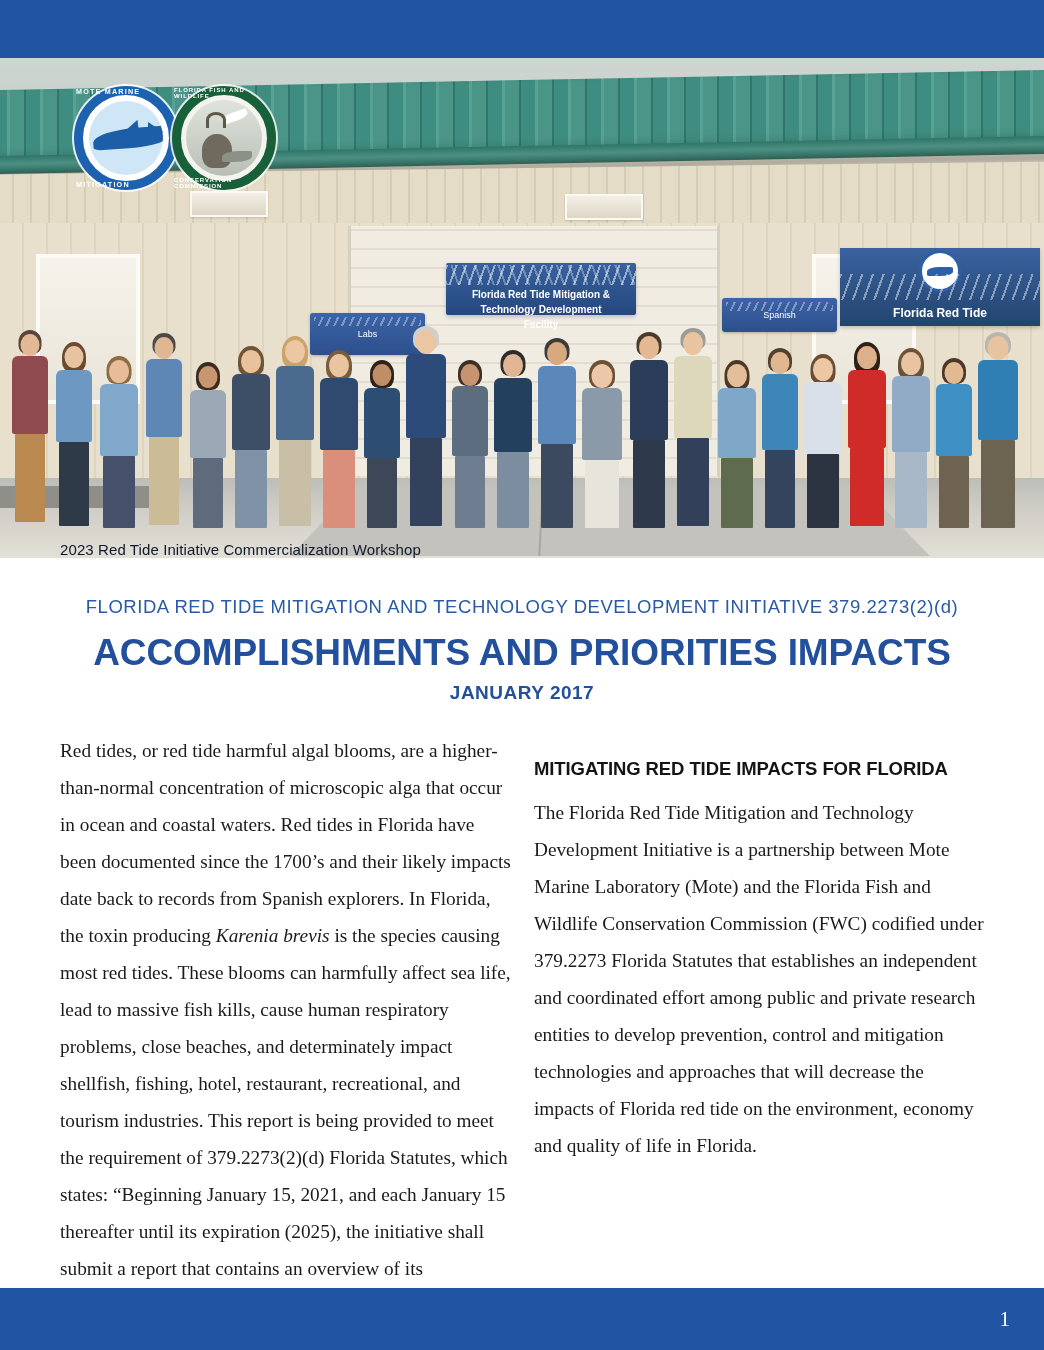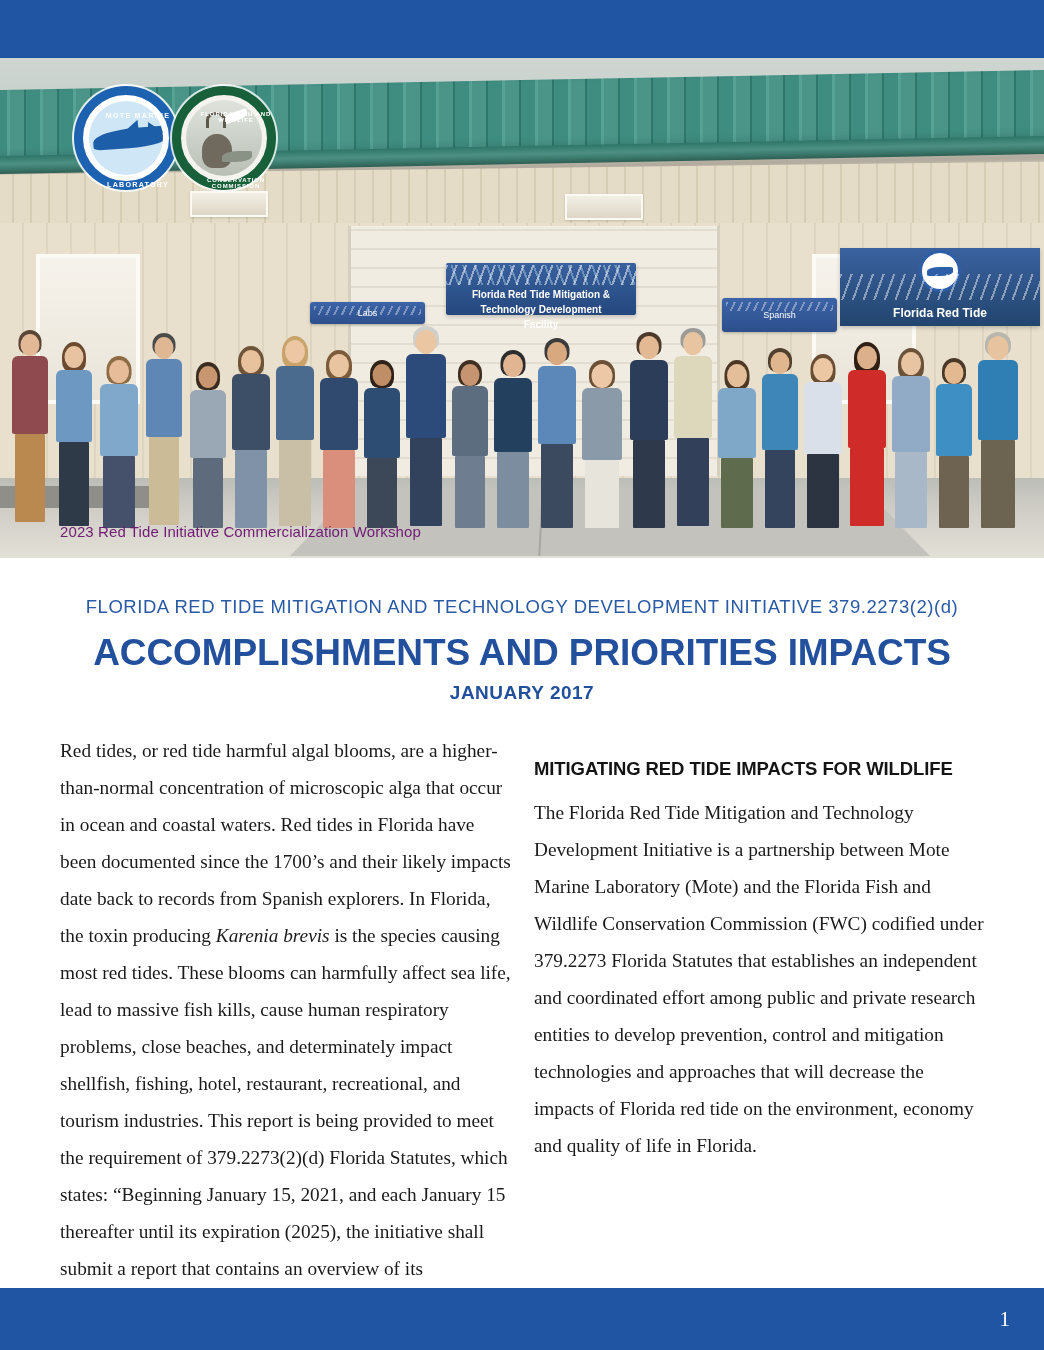--- a/index.html
+++ b/index.html
@@ -251,24 +251,24 @@
     border-radius: 6px 6px 2px 2px;
   }
   .p-legs {
     position: absolute; left: 50%; transform: translateX(-50%);
     border-radius: 1px;
   }
 
   
   .hero-caption {
     position: absolute;
-    left: 60px; bottom: 18px;
+    left: 60px; bottom: 0;
     font-family: "Liberation Sans", sans-serif;
     font-size: 15px;
-    color: #701a75;
+    color: #0f172a;
     letter-spacing: .1px;
     z-index: 40;
   }
 
   
   .titles {
     position: absolute;
     left: 0; top: 596px;
     width: 1044px;
     text-align: center;
@@ -387,28 +387,26 @@
     border-left: 15px solid #1d5ea8;
   }
   .logo-text-ring {
     position: absolute;
     inset: -9px;
     border-radius: 50%;
     pointer-events: none;
   }
   .ring-label {
     position: absolute;
-    left: 12px; width: 100%;
-    text-align: center;
+    left: 2px; width: 100%;
     font-family: "Liberation Sans", sans-serif;
     font-weight: bold;
     color: #ffffff;
     font-size: 7.2px;
     letter-spacing: 1.2px;
-    margin-top: 24px;
   }
   .ring-top { top: 1px; }
   .ring-bot { bottom: 1px; }
 
   .logo-fwc {
     margin-left: -6px;
     background: #f4f3ee;
     border: 9px solid #18603a;
     box-shadow: 0 0 0 2px rgba(255,255,255,.8);
   }
@@ -466,21 +464,21 @@
     <div class="roof-shadow"></div>
     <div class="soffit"></div>
     <div class="vent" style="left:190px; top:133px;"></div>
     <div class="vent" style="left:565px; top:136px;"></div>
 
     <div class="wall"></div>
     <div class="bay-door"></div>
     <div class="side-door" style="left:36px;"></div>
     <div class="side-door" style="left:812px;"></div>
 
-    <div class="wall-sign" style="left:310px; top:244px; width:115px; height:22px;align-items:center;">
+    <div class="wall-sign" style="left:310px; top:255px; width:115px; height:42px;align-items:center;">
       <div class="wave"></div>
       <span>Labs</span>
     </div>
     <div class="wall-sign" style="left:722px; top:240px; width:115px; height:34px;">
       <div class="wave"></div>
       <span>Spanish</span>
     </div>
 
     <div class="center-banner">
       <div class="waves"></div>
@@ -647,21 +645,21 @@
 
   <div class="logos">
     <div class="logo logo-mote">
       <div class="inner">
         <div class="shark"></div>
         <div class="fin"></div>
         <div class="tail"></div>
       </div>
       <div class="logo-text-ring">
         <div class="ring-label ring-top">MOTE MARINE</div>
-        <div class="ring-label ring-bot">LABORATORY</div>
+        <div class="ring-label ring-bot">MITIGATION</div>
       </div>
     </div>
 
     <div class="logo logo-fwc">
       <div class="inner">
         <div class="bird"></div>
         <div class="antler"></div>
         <div class="deer"></div>
         <div class="fishg"></div>
       </div>
@@ -677,21 +675,21 @@
     <div class="main-title">ACCOMPLISHMENTS AND PRIORITIES IMPACTS</div>
     <div class="date-line">JANUARY 2017</div>
   </div>
 
   <div class="body-cols">
     <div class="col">
       <p><span>Red tides, or red tide harmful algal blooms, are a higher-than-normal concentration of microscopic alga that occur in ocean and coastal waters. Red tides in Florida have been documented since the 1700’s and their likely impacts date back to records from Spanish explorers. In  Florida, the toxin producing </span><em>Karenia brevis</em><span> is the species causing most red tides. These blooms can harmfully affect sea life, lead to massive fish kills, cause human respiratory problems, close beaches, and determinately impact shellfish, fishing, hotel, restaurant, recreational, and tourism industries. This report is being provided to meet the requirement of 379.2273(2)(d) Florida Statutes, which states: “Beginning January 15, 2021, and each January 15 thereafter until its expiration (2025), the initiative shall submit a report that contains an overview of its accomplishments to date and priorities for subsequent years to the Governor, the President of the</span></p>
     </div>
 
     <div class="col">
-      <h2 class="sub-head">MITIGATING RED TIDE IMPACTS FOR WILDLIFE</h2>
+      <h2 class="sub-head">MITIGATING RED TIDE IMPACTS FOR FLORIDA</h2>
       <p>The Florida Red Tide Mitigation and Technology Development Initiative is a partnership between Mote Marine Laboratory (Mote) and the Florida Fish and Wildlife Conservation Commission (FWC) codified under 379.2273 Florida Statutes that establishes an independent and coordinated effort among public and private research entities to develop prevention, control and mitigation technologies and approaches that will decrease the impacts of Florida red tide on the environment, economy and quality of life in Florida.</p>
     </div>
   </div>
 
   <div class="footer-bar">
     <div class="page-num">1</div>
   </div>
 
 </div>
 

